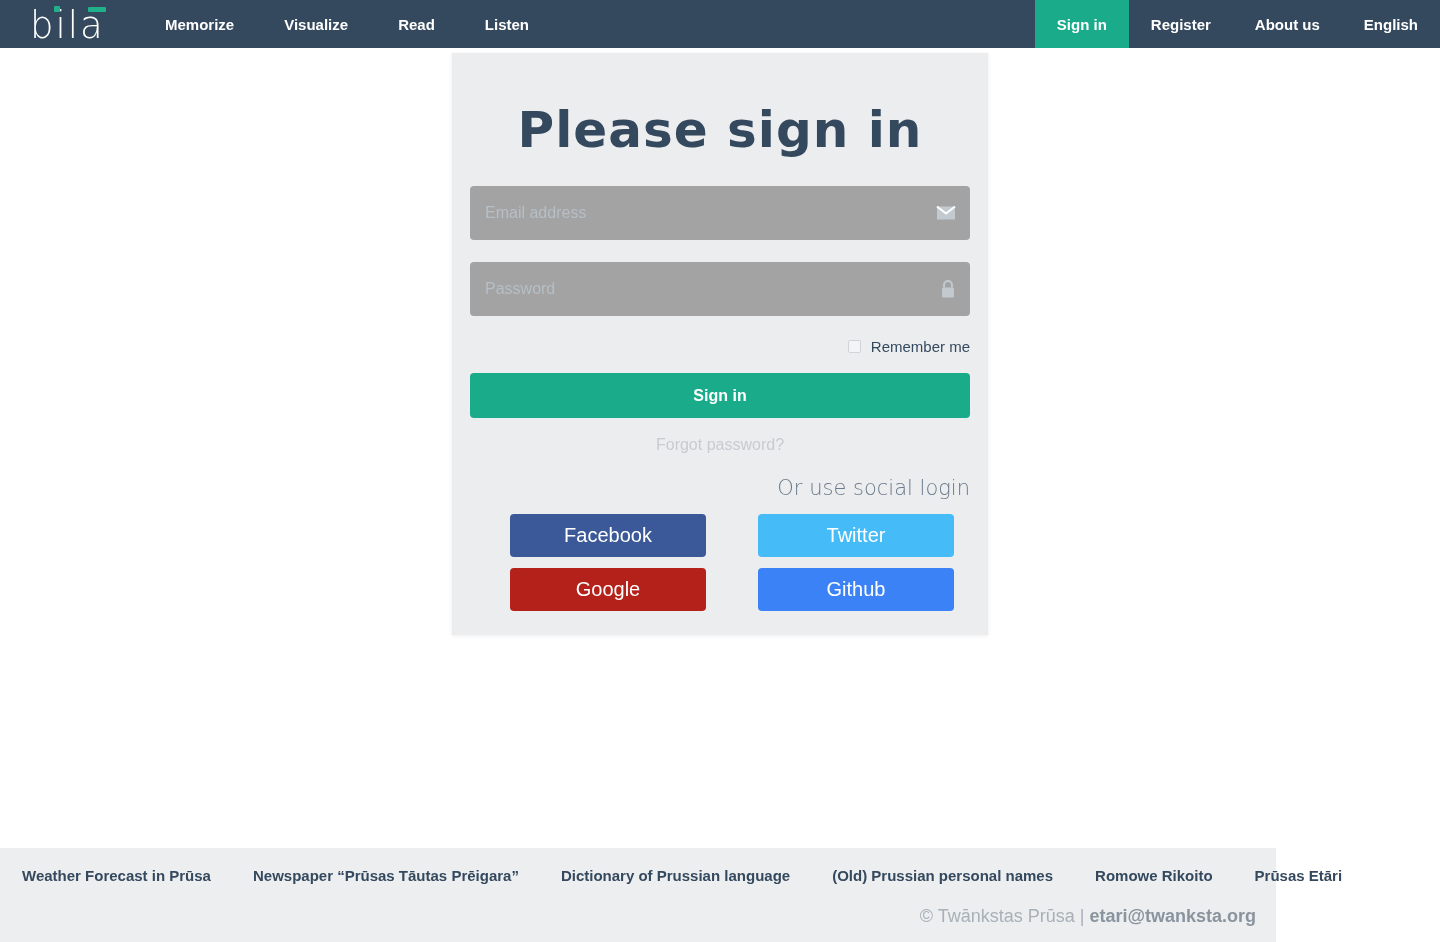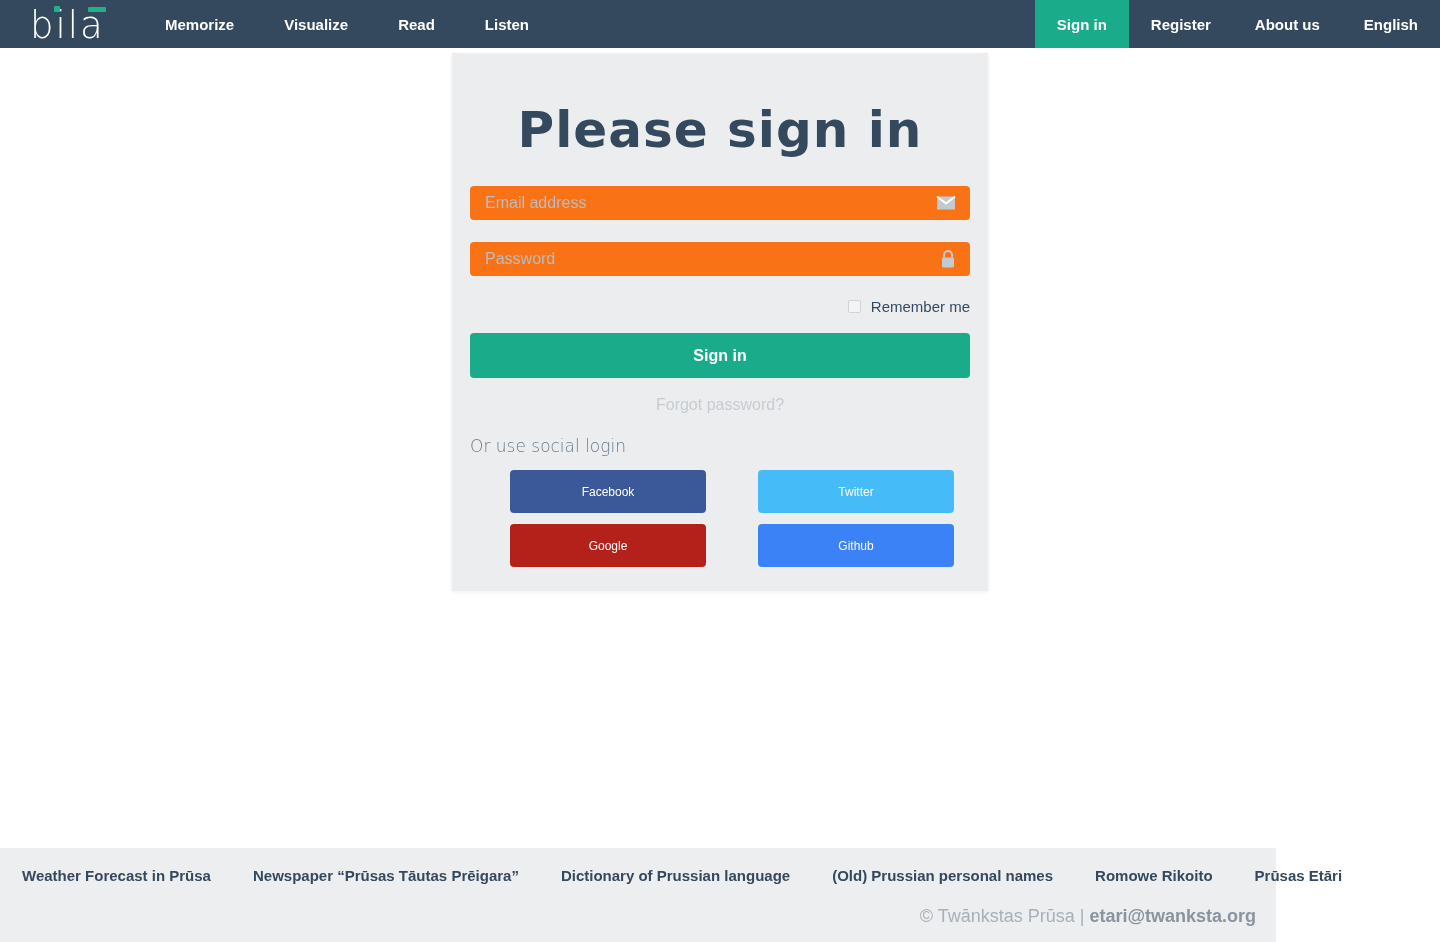--- a/index.html
+++ b/index.html
@@ -107,24 +107,24 @@
     padding-bottom: 28px;
     line-height: 1.1;
   }
 
   .field {
     position: relative;
     margin-bottom: 22px;
   }
   .field input {
     width: 100%;
-    height: 34px;
+    height: 54px;
     border: none;
     border-radius: 4px;
-    background: #f97316;
+    background: #a3a3a3;
     padding: 0 44px 0 15px;
     font-family: "Liberation Sans", sans-serif;
     font-size: 16px;
     color: #35495e;
     outline: none;
   }
   .field input::placeholder { color: #b6bec6; }
   .field .fld-icon {
     position: absolute;
     right: 14px;
@@ -173,42 +173,42 @@
     display: block;
     text-align: center;
     font-size: 16px;
     color: #c7ccd1;
     text-decoration: none;
     margin-top: 18px;
     cursor: pointer;
   }
 
   .social-title {
-    text-align: left;
+    text-align: right;
     font-family: "DejaVu Sans", sans-serif;
     font-weight: 300;
-    font-size: 17px;
+    font-size: 21px;
     color: #6b7b8b;
     margin-top: 22px;
     margin-bottom: 14px;
   }
 
   .social-grid {
     display: grid;
     grid-template-columns: 1fr 1fr;
     gap: 11px 28px;
     padding: 0 16px;
   }
   .social-btn {
     height: 43px;
     border: none;
     border-radius: 4px;
     color: #ffffff;
     font-family: "Liberation Sans", sans-serif;
-    font-size: 12px;
+    font-size: 20px;
     cursor: pointer;
     margin-left: 24px;
   }
 
   
   .footer {
     position: absolute;
     left: 0;
     top: 848px;
     width: 1276px;

